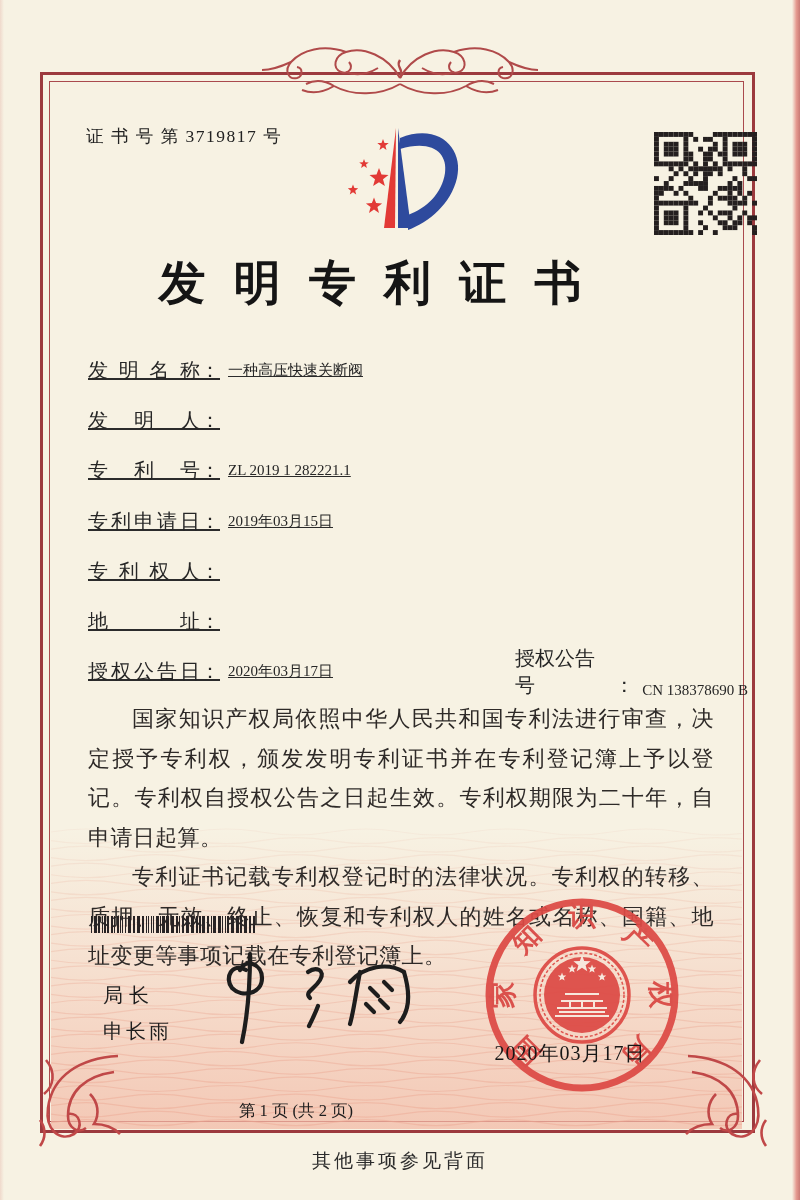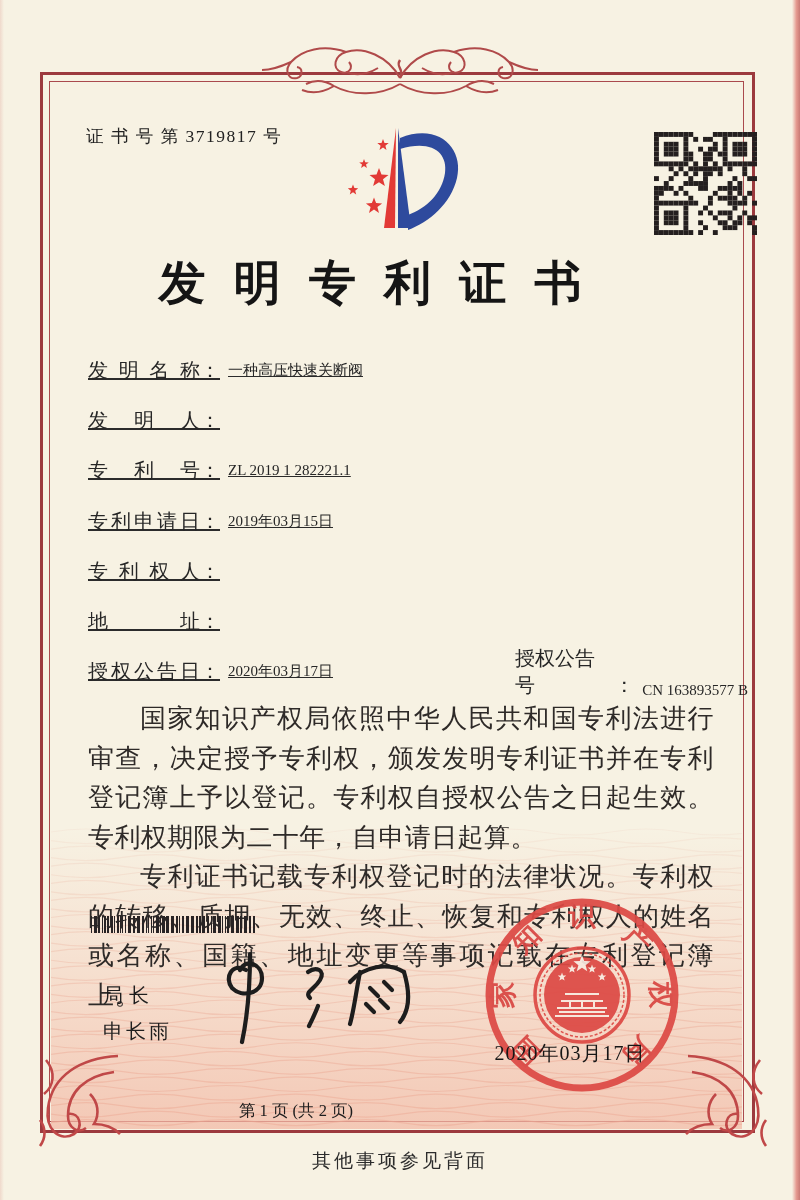--- a/index.html
+++ b/index.html
@@ -25,21 +25,21 @@
   .cert-no{left:86px;top:124px;font-size:17.5px;letter-spacing:1.5px;color:#222;}
   .title{left:0;top:252px;width:740px;text-align:center;font-size:47px;font-weight:700;
     letter-spacing:.60em;text-indent:.60em;color:#151515;}
   .fields{left:88px;top:345px;width:660px;text-decoration:underline;}
   .field-row{height:50.3px;display:flex;align-items:center;position:relative;font-size:20px;}
   .flabel{display:inline-block;width:112px;text-align:justify;text-align-last:justify;color:#262626;}
   .colon{margin-right:8px;color:#262626;}
   .fvalue{font-size:15px;color:#262626;white-space:nowrap;}
   .second-pair{position:absolute;left:388px;display:flex;align-items:flex-end;margin-left:39px;}
   .flabel2{color:#262626;}
-  .body-text{left:88px;top:699px;width:626px;font-size:26px;line-height:39.5px;
+  .body-text{left:88px;top:699px;width:626px;font-size:22px;line-height:39.5px;
     text-align:justify;color:#2e2a28;letter-spacing:.4px;}
   .body-text p{margin:0;text-indent:2em;}
   #barcode{left:91px;top:916px;height:17px;display:flex;align-items:stretch;}
   #barcode div{background:#282324;}
   .signer-title{left:103px;top:982px;font-size:20px;letter-spacing:6px;color:#1e1e1e;}
   .signer-name{left:103px;top:1018px;font-size:20px;letter-spacing:3px;color:#1e1e1e;}
   .signature{left:212px;top:948px;}
   .seal{left:477px;top:890px;opacity:.93;}
   .seal-date{left:462px;top:1040px;width:216px;text-align:center;font-size:20px;color:#161616;letter-spacing:1px;z-index:5;}
   .page-info{left:0;top:1100px;width:592px;text-align:center;font-size:16.5px;color:#1d1d1d;z-index:4;}
@@ -392,21 +392,21 @@
     <span class="flabel">地址</span>
       <span class="colon">：</span>
   </div>
   <div class="field-row">
     <span class="flabel">授权公告日</span>
       <span class="colon">：</span>
       <span class="fvalue">2020年03月17日</span>
     <span class="second-pair">
       <span class="flabel2">授权公告号</span>
         <span class="colon">：</span>
-        <span class="fvalue">CN 163893577 B</span>
+        <span class="fvalue">CN 138378690 B</span>
     </span>
   </div>
 </div>
 
 <div class="abs body-text">
   <p>国家知识产权局依照中华人民共和国专利法进行审查，决定授予专利权，颁发发明专利证书并在专利登记簿上予以登记。专利权自授权公告之日起生效。专利权期限为二十年，自申请日起算。</p>
   <p>专利证书记载专利权登记时的法律状况。专利权的转移、质押、无效、终止、恢复和专利权人的姓名或名称、国籍、地址变更等事项记载在专利登记簿上。</p>
 </div>
 
 <div id="barcode" class="abs">

